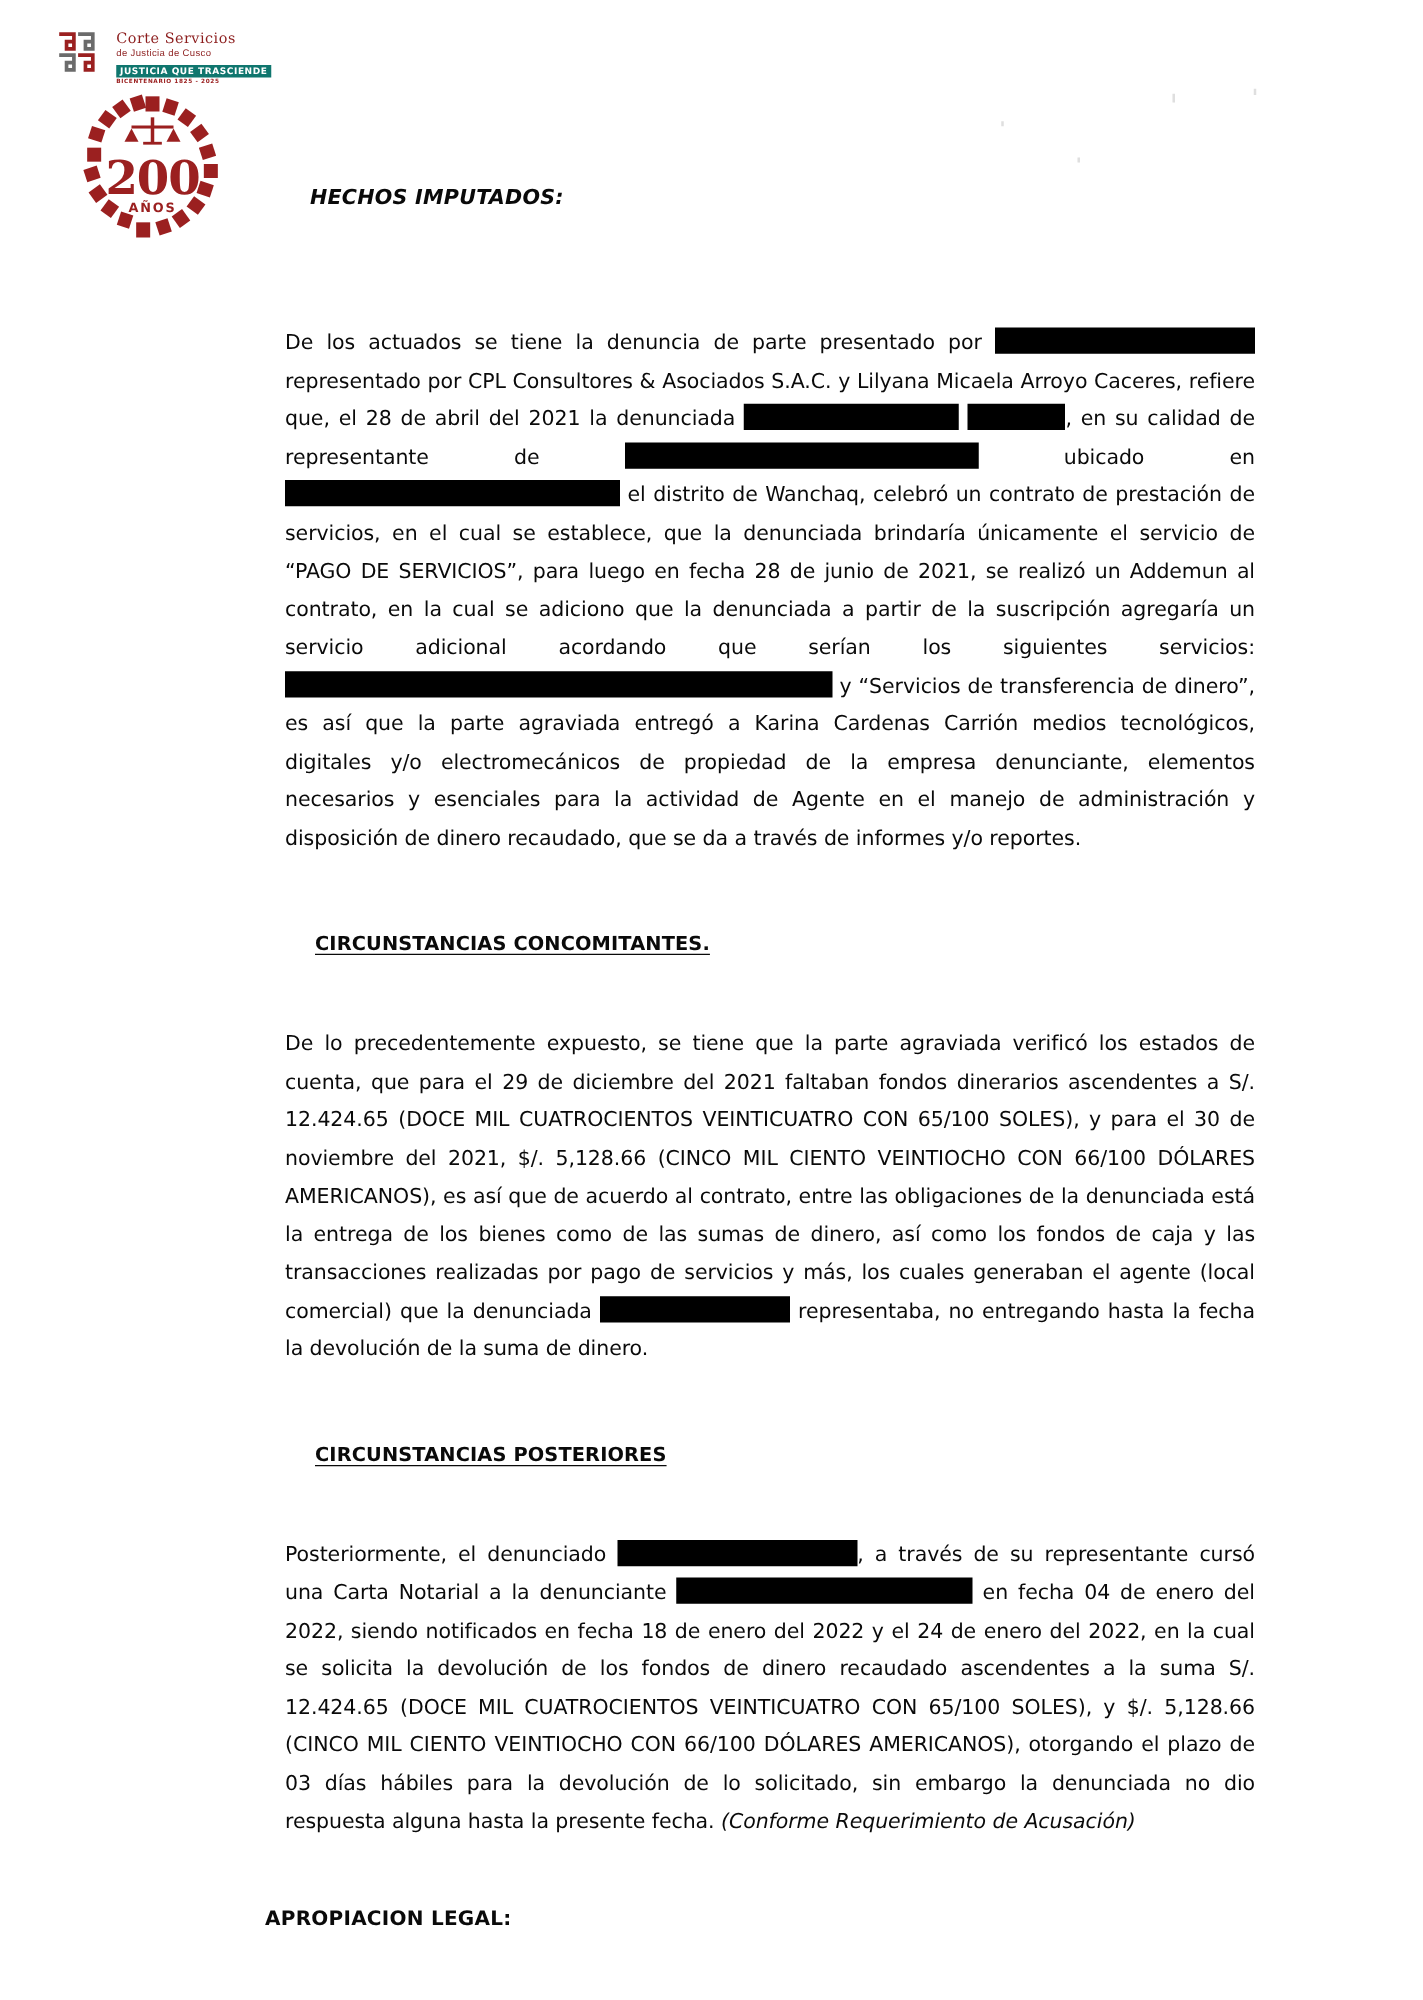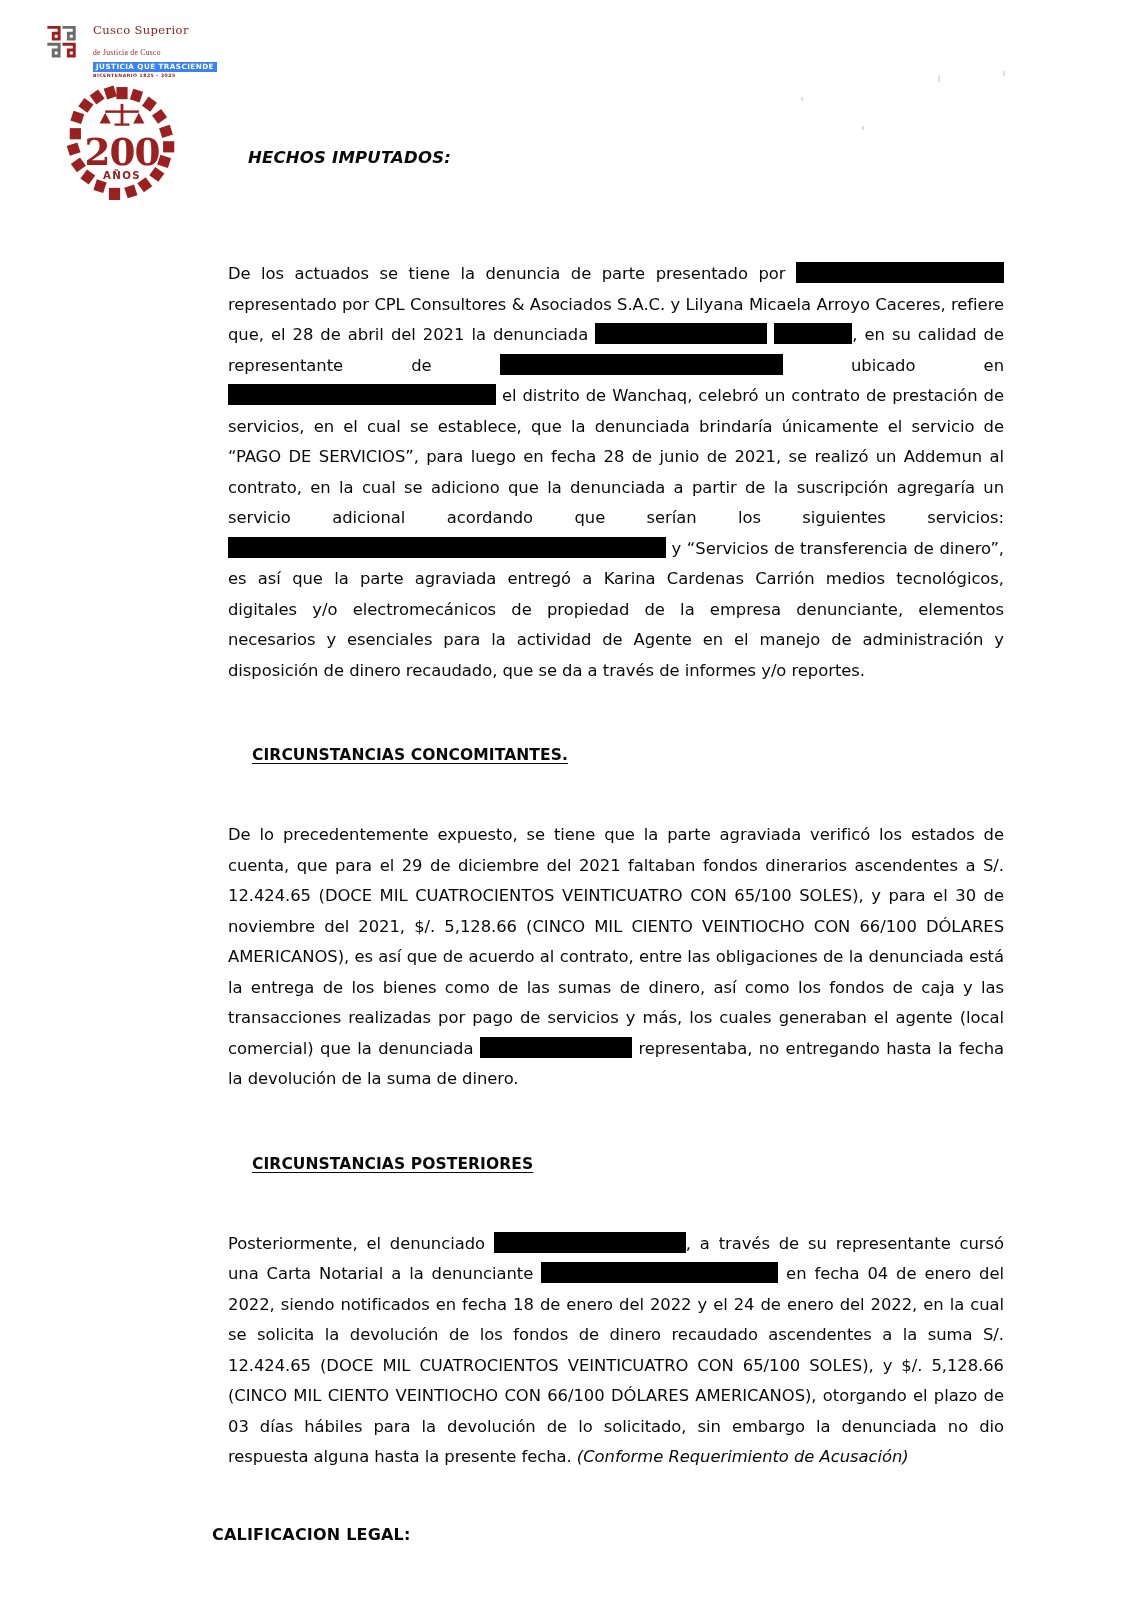--- a/index.html
+++ b/index.html
@@ -46,33 +46,33 @@
   }
   .lh-l1 {
     font-family: "DejaVu Serif", serif;
     font-size: 11.5px;
     letter-spacing: 0.4px;
     color: #8c1d1d;
     font-weight: 400;
     white-space: nowrap;
   }
   .lh-l2 {
-    font-family: Liberation Serif, serif;
+    font-family: Liberation Sans, sans-serif;
     font-size: 7.6px;
     letter-spacing: 0.3px;
     color: #8c1d1d;
-    margin-top: 12px;
+    margin-top: 2px;
     white-space: nowrap;
   }
   .lh-l3 {
     font-size: 7.2px;
     font-weight: bold;
     letter-spacing: 0.45px;
     color: #ffffff;
-    background: #3b82f6;
+    background: #0f766e;
     display: inline-block;
     padding: 1.5px 3px 1.5px 3px;
     margin-top: 3px;
     white-space: nowrap;
   }
   .lh-l4 {
     font-size: 4.6px;
     font-weight: bold;
     letter-spacing: 0.5px;
     color: #9b2020;
@@ -157,21 +157,21 @@
     <div class="lh-top">
       <svg class="greca" viewBox="0 0 100 100">
         <g fill="none" stroke-width="7">
           <path stroke="#9b2020" d="M8 8h28v28H22V22h14"></path>
           <path stroke="#6b6b6b" d="M44 8h28v28H58V22h14"></path>
           <path stroke="#6b6b6b" d="M8 48h28v28H22V62h14"></path>
           <path stroke="#9b2020" d="M44 48h28v28H58V62h14"></path>
         </g>
       </svg>
       <div class="lh-text">
-        <div class="lh-l1">Cusco Superior</div>
+        <div class="lh-l1">Corte Servicios</div>
         <div class="lh-l2">de Justicia de Cusco</div>
         <div class="lh-l3">JUSTICIA QUE TRASCIENDE</div>
         <div class="lh-l4">BICENTENARIO 1825 - 2025</div>
       </div>
     </div>
 
     <svg class="emblem" viewBox="0 0 120 126">
       <g fill="#9b2020">
 
         <g>
@@ -231,19 +231,19 @@
     <div class="sp-44"></div>
 
     <div class="h-sub">CIRCUNSTANCIAS POSTERIORES</div>
 
     <div class="sp-40"></div>
 
     <p class="para"><span>Posteriormente, el denunciado</span> <span class="rd" style="width:192px;"></span><span>, a través de su representante cursó una Carta Notarial a la denunciante</span> <span class="rd" style="width:237px;"></span> <span>en fecha 04 de enero del 2022, siendo notificados en fecha 18 de enero del 2022 y el 24 de enero del 2022, en la cual se solicita la devolución de los fondos de dinero recaudado ascendentes a la suma S/. 12.424.65 (DOCE MIL CUATROCIENTOS VEINTICUATRO CON 65/100 SOLES), y $/. 5,128.66 (CINCO MIL CIENTO VEINTIOCHO CON 66/100 DÓLARES AMERICANOS), otorgando el plazo de 03 días hábiles para la devolución de lo solicitado, sin embargo la denunciada no dio respuesta alguna hasta la presente fecha.</span> <i class="it">(Conforme Requerimiento de Acusación)</i></p>
 
     <div class="sp-36"></div>
 
-    <div class="h-plain">CALIFICACION LEGAL:</div>
+    <div class="h-plain">APROPIACION LEGAL:</div>
 
     <div class="sp-36"></div>
 
 
   </div>
 </div>
 
 </body></html>

